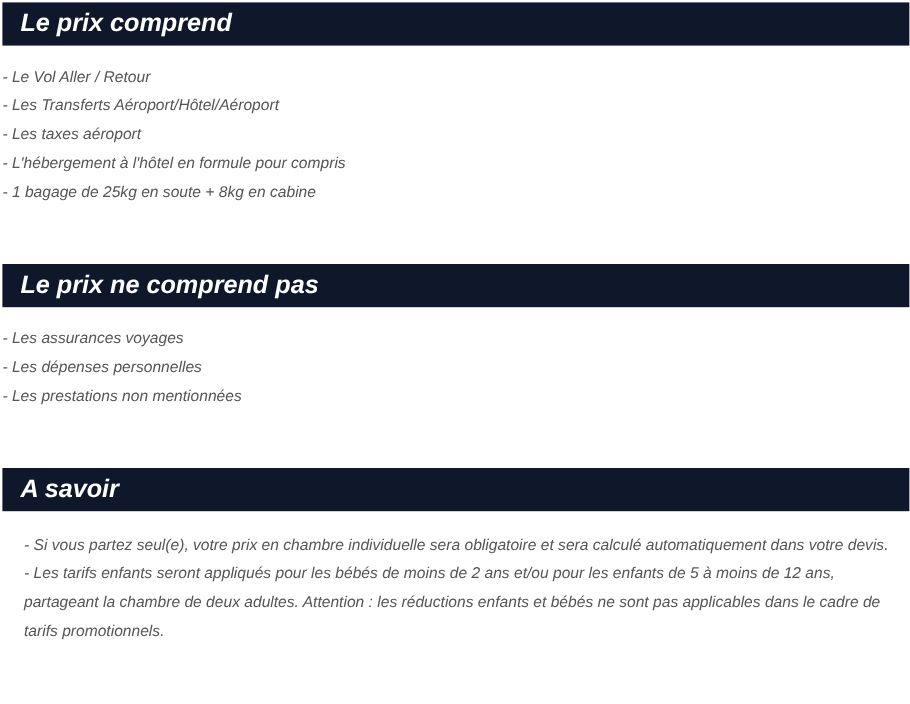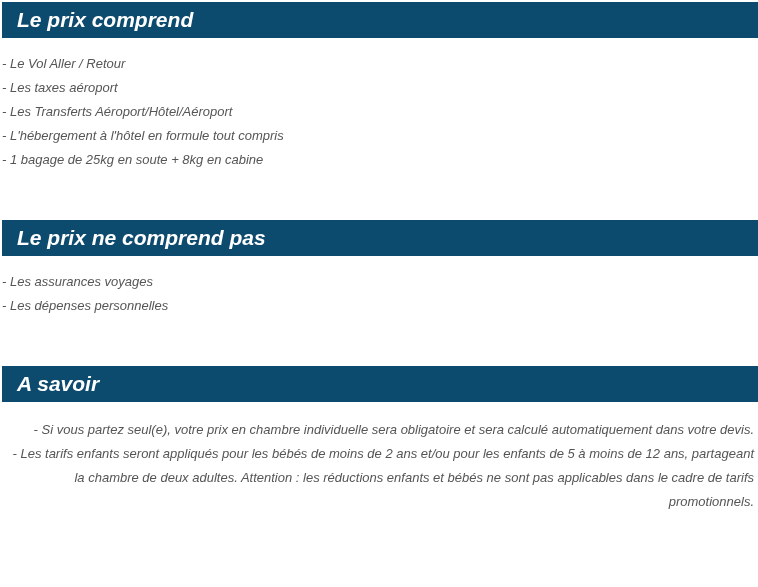--- a/index.html
+++ b/index.html
@@ -13,21 +13,21 @@
     overflow: hidden;
     font-family: "Liberation Sans", "DejaVu Sans", sans-serif;
   }
   .panel {
     width: 758px;
   }
   .section-header {
     margin-left: 2px;
     margin-right: 0;
     height: 36px;
-    background: #0c4a6e;
+    background: #0f172a;
     color: #ffffff;
     font-style: italic;
     font-weight: bold;
     font-size: 21px;
     line-height: 36px;
     padding-left: 15px;
     box-sizing: border-box;
     white-space: nowrap;
   }
   .section-header.first {
@@ -42,45 +42,45 @@
     padding-right: 6px;
   }
   .list-item, .para-item {
     font-style: italic;
     font-size: 13px;
     line-height: 24px;
     color: #555555;
   }
   .para-list {
     margin-top: 16px;
-    padding-left: 2px;
+    padding-left: 20px;
     padding-right: 4px;
-    text-align: right;
   }
 </style>
 </head>
 <body>
 
 <div class="panel">
 
   <div class="section-header first">Le prix comprend</div>
 
   <div class="item-list">
     <div class="list-item">- Le Vol Aller / Retour</div>
+    <div class="list-item">- Les Transferts Aéroport/Hôtel/Aéroport</div>
     <div class="list-item">- Les taxes aéroport</div>
-    <div class="list-item">- Les Transferts Aéroport/Hôtel/Aéroport</div>
-    <div class="list-item">- L'hébergement à l'hôtel en formule tout compris</div>
+    <div class="list-item">- L'hébergement à l'hôtel en formule pour compris</div>
     <div class="list-item">- 1 bagage de 25kg en soute + 8kg en cabine</div>
   </div>
 
   <div class="section-header spaced">Le prix ne comprend pas</div>
 
   <div class="item-list">
     <div class="list-item">- Les assurances voyages</div>
     <div class="list-item">- Les dépenses personnelles</div>
+    <div class="list-item">- Les prestations non mentionnées</div>
   </div>
 
   <div class="section-header spaced">A savoir</div>
 
   <div class="para-list">
     <div class="para-item">- Si vous partez seul(e), votre prix en chambre individuelle sera obligatoire et sera calculé automatiquement dans votre devis.</div>
     <div class="para-item">- Les tarifs enfants seront appliqués pour les bébés de moins de 2 ans et/ou pour les enfants de 5 à moins de 12 ans, partageant la chambre de deux adultes. Attention : les réductions enfants et bébés ne sont pas applicables dans le cadre de tarifs promotionnels.</div>
   </div>
 
 </div>

